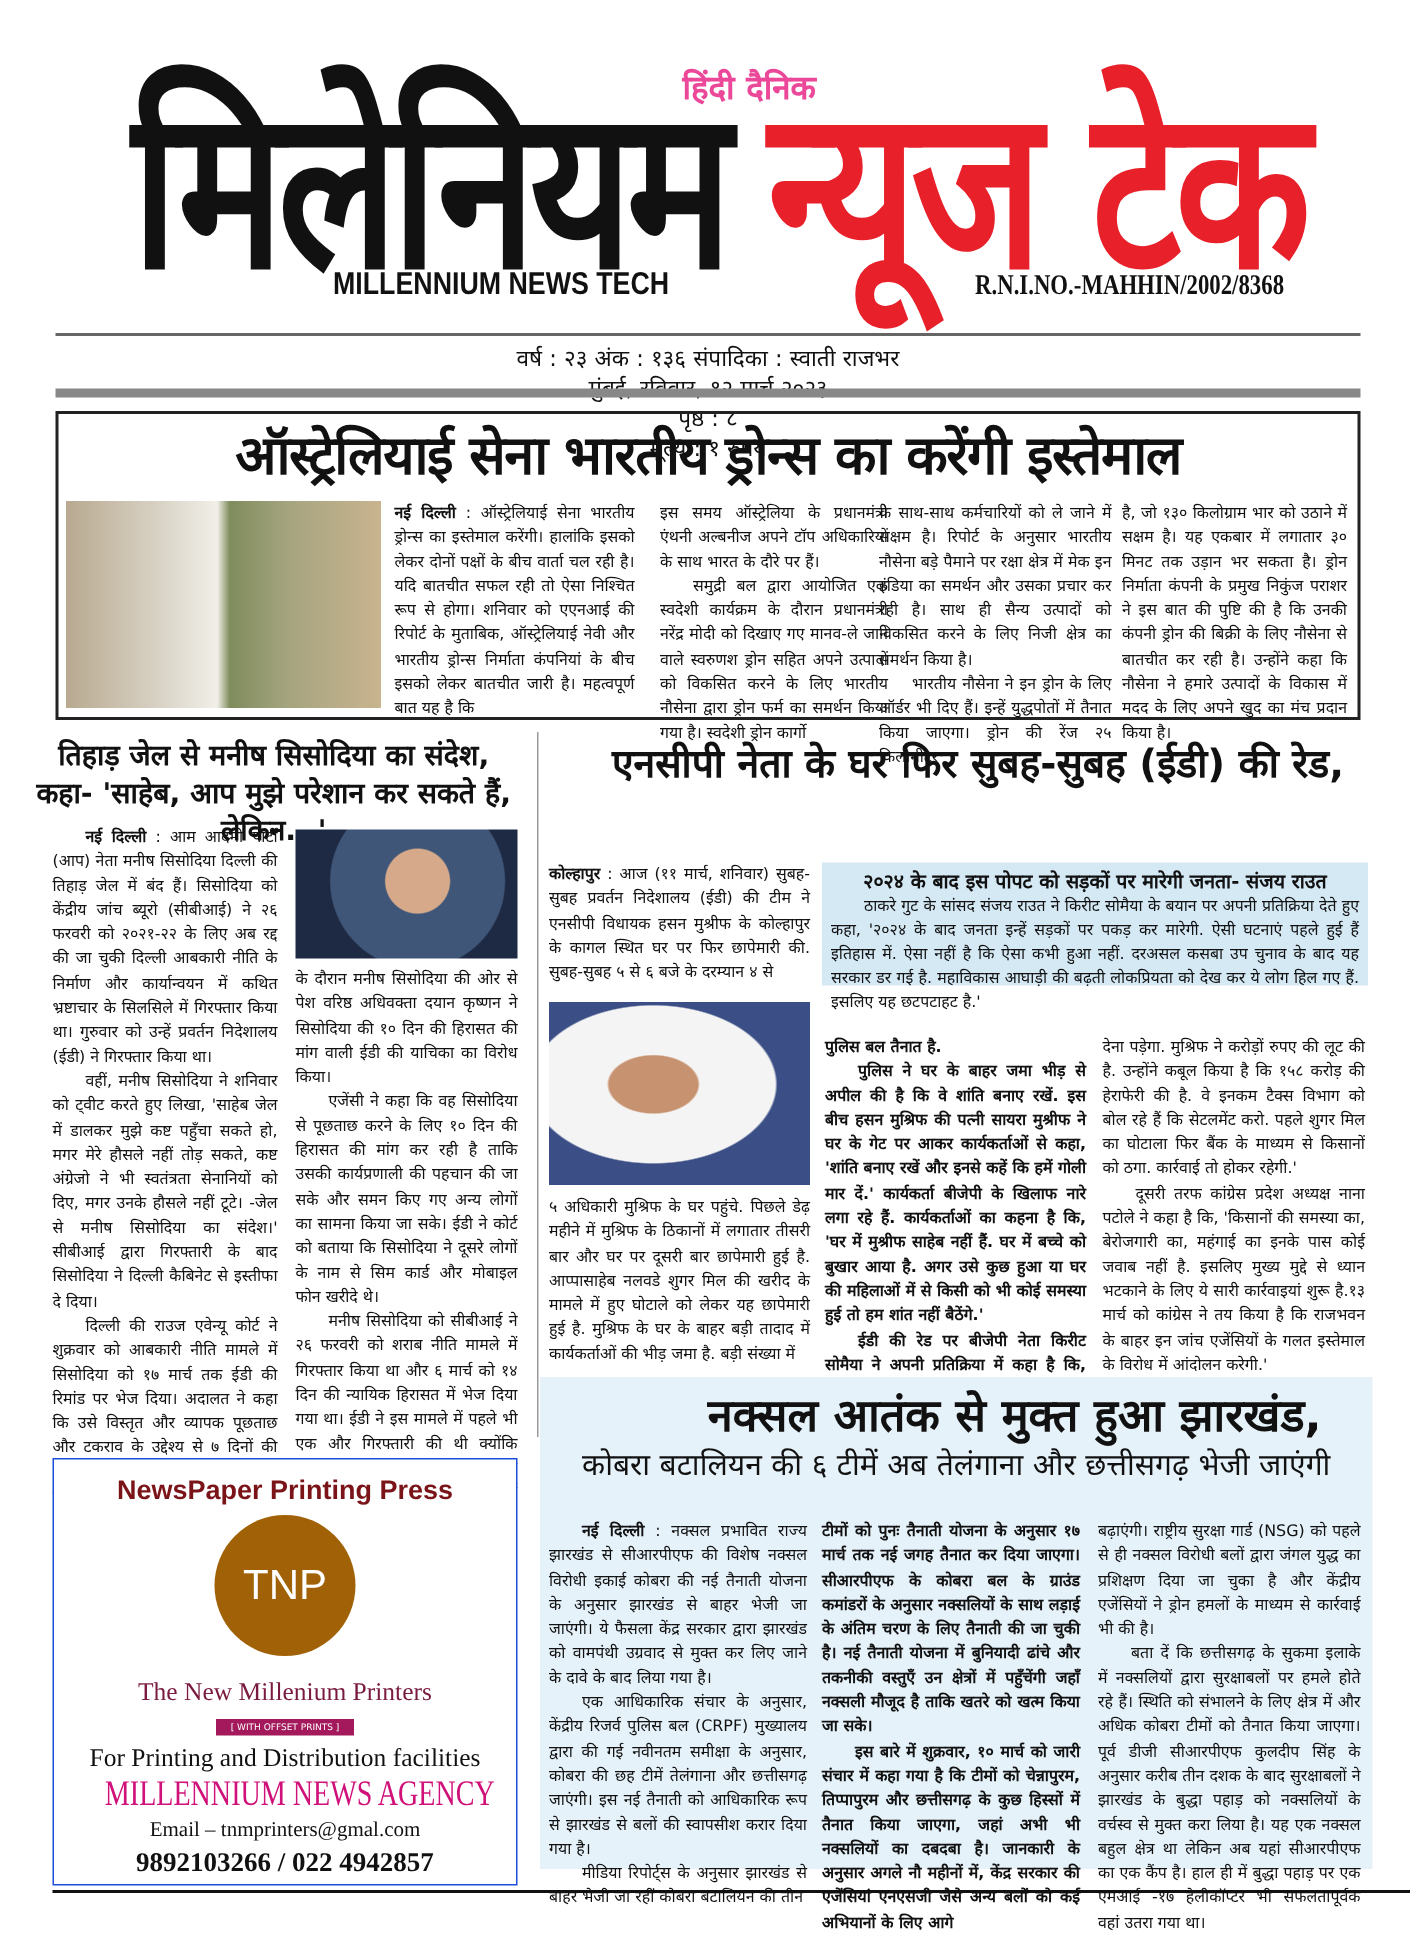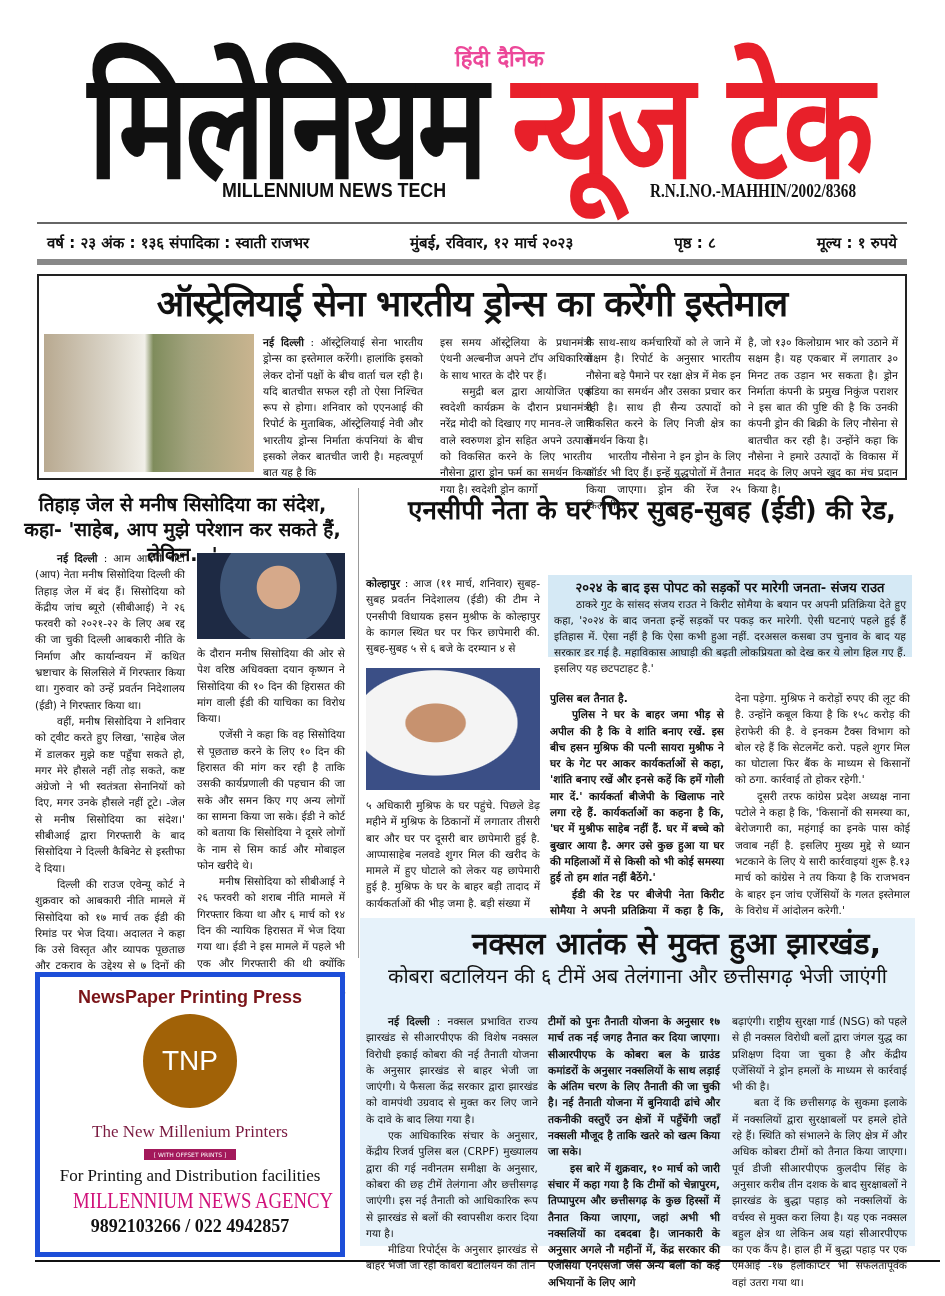--- a/index.html
+++ b/index.html
@@ -5,21 +5,21 @@
   html,body{margin:0;padding:0;background:#fff;}
   body{width:945px;height:1296px;position:relative;overflow:hidden;font-family:"DejaVu Sans",sans-serif;color:#111;}
   .abs{position:absolute;}
   
   .mast-hindi-left{left:88px;top:52px;font-size:118px;font-weight:bold;letter-spacing:-4px;line-height:1;color:#111;font-family:"DejaVu Sans",sans-serif;transform:scaleY(1.25);transform-origin:top left;}
   .mast-hindi-right{left:512px;top:52px;font-size:118px;font-weight:bold;letter-spacing:-4px;line-height:1;color:#e8202a;transform:scaleY(1.25);transform-origin:top left;}
   .mast-tag{left:455px;top:42px;font-size:22px;font-weight:bold;color:#ec4899;}
   .mast-eng{left:222px;top:178px;font-size:21px;font-weight:bold;font-family:"Liberation Sans",sans-serif;transform:scaleX(.85);transform-origin:left;}
   .mast-rni{left:650px;top:180px;font-size:19px;font-weight:bold;font-family:"Liberation Serif",serif;transform:scaleX(.8);transform-origin:left;}
   .rule-thin{left:37px;top:222px;width:870px;height:2px;background:#666;}
-  .infobar{left:37px;top:228px;width:870px;height:28px;display:flex;justify-content:space-between;align-items:center;font-size:15px;font-weight:bold;padding:0 10px;box-sizing:border-box;}
+  .infobar{left:37px;top:228px;width:870px;height:28px;display:flex;justify-content:space-between;align-items:center;font-size:15px;font-weight:normal;padding:0 10px;box-sizing:border-box;flex-direction:column;}
   .rule-thick{left:37px;top:259px;width:870px;height:6px;background:#888;}
   
   .box1{left:37px;top:274px;width:870px;height:206px;border:2px solid #222;box-sizing:border-box;}
   .h1{left:40px;top:278px;width:864px;text-align:center;font-size:36px;font-weight:bold;letter-spacing:-1px;}
   .photo1{left:44px;top:334px;width:210px;height:138px;background:linear-gradient(90deg,#b8a990 0%,#d9d3c6 30%,#f1efe8 48%,#7f8c5c 52%,#a4a47f 70%,#c9b48f 100%);overflow:hidden;}
   .col{font-size:10.6px;line-height:16.3px;text-align:justify;font-family:"DejaVu Sans",sans-serif;}
   .col b{font-weight:bold;}
   .ind{text-indent:22px;}
   
   .h2{left:10px;top:492px;width:345px;text-align:center;font-size:19px;font-weight:bold;line-height:25px;}
@@ -30,21 +30,21 @@
   .sidebox{left:548px;top:575px;width:364px;height:82px;background:#d5e9f5;}
   .sidebox-title{font-size:13px;font-weight:bold;text-align:center;margin-top:3px;}
   .sidebox-body{font-size:10.6px;line-height:16px;padding:0 6px;text-align:justify;}
   .photo3{left:366px;top:668px;width:174px;height:122px;background:radial-gradient(ellipse at 40% 45%,#c7926f 0 20%,#f4f4f4 21% 55%,#3b4f86 56%);}
   
   .box4{left:360px;top:918px;width:555px;height:328px;background:#e6f2fa;}
   .h4a{left:360px;top:922px;width:633px;text-align:center;font-size:30px;font-weight:bold;}
   .h4b{left:360px;top:962px;width:555px;text-align:center;font-size:20px;}
   .rule-bottom{left:360px;top:1260px;width:580px;height:2px;background:#111;}
   
-  .ad{left:35px;top:972px;width:310px;height:285px;border:5px solid #1d4ed8;background:#fff;box-sizing:border-box;text-align:center;}
+  .ad{left:35px;top:972px;width:310px;height:285px;border:1px solid #1d4ed8;background:#fff;box-sizing:border-box;text-align:center;}
   .ad-title{font-family:"Liberation Sans",sans-serif;font-weight:bold;color:#7a1418;font-size:18px;margin-top:10px;}
   .ad-logo{width:94px;height:94px;border-radius:50%;background:#a16207;margin:6px auto 0;color:#fff;font-family:"Liberation Sans",sans-serif;font-size:28px;font-weight:normal;line-height:94px;}
   .ad-name{font-family:"Liberation Serif",serif;color:#7a1a40;font-size:17px;margin-top:14px;}
   .ad-ribbon{display:inline-block;background:#a3195b;color:#fff;font-size:6px;padding:2px 10px;margin-top:2px;}
   .ad-for{font-family:"Liberation Serif",serif;font-size:17px;margin-top:5px;}
   .ad-agency{font-family:"Liberation Serif",serif;color:#d0117a;font-size:24px;transform:scaleX(.78);margin-top:1px;white-space:nowrap;}
   .ad-email{font-family:"Liberation Serif",serif;font-size:14px;margin-top:3px;}
   .ad-phone{font-family:"Liberation Serif",serif;font-size:18px;font-weight:bold;margin-top:2px;}
   .ad-rule{left:35px;top:1260px;width:325px;height:2px;background:#111;}
 </style>
@@ -138,15 +138,16 @@
   </div>
 <div class="abs rule-bottom"></div>
 
 <div class="abs ad">
   <div class="ad-title">NewsPaper Printing Press</div>
   <div class="ad-logo">TNP</div>
   <div class="ad-name">The New Millenium Printers</div>
   <div class="ad-ribbon">[ WITH OFFSET PRINTS ]</div>
   <div class="ad-for">For Printing and Distribution facilities</div>
   <div class="ad-agency">MILLENNIUM NEWS AGENCY</div>
+  <div class="ad-email">Email – tnmprinters@gmal.com</div>
   <div class="ad-phone">9892103266 / 022 4942857</div>
 </div>
 <div class="abs ad-rule"></div>
 
 </body></html>

